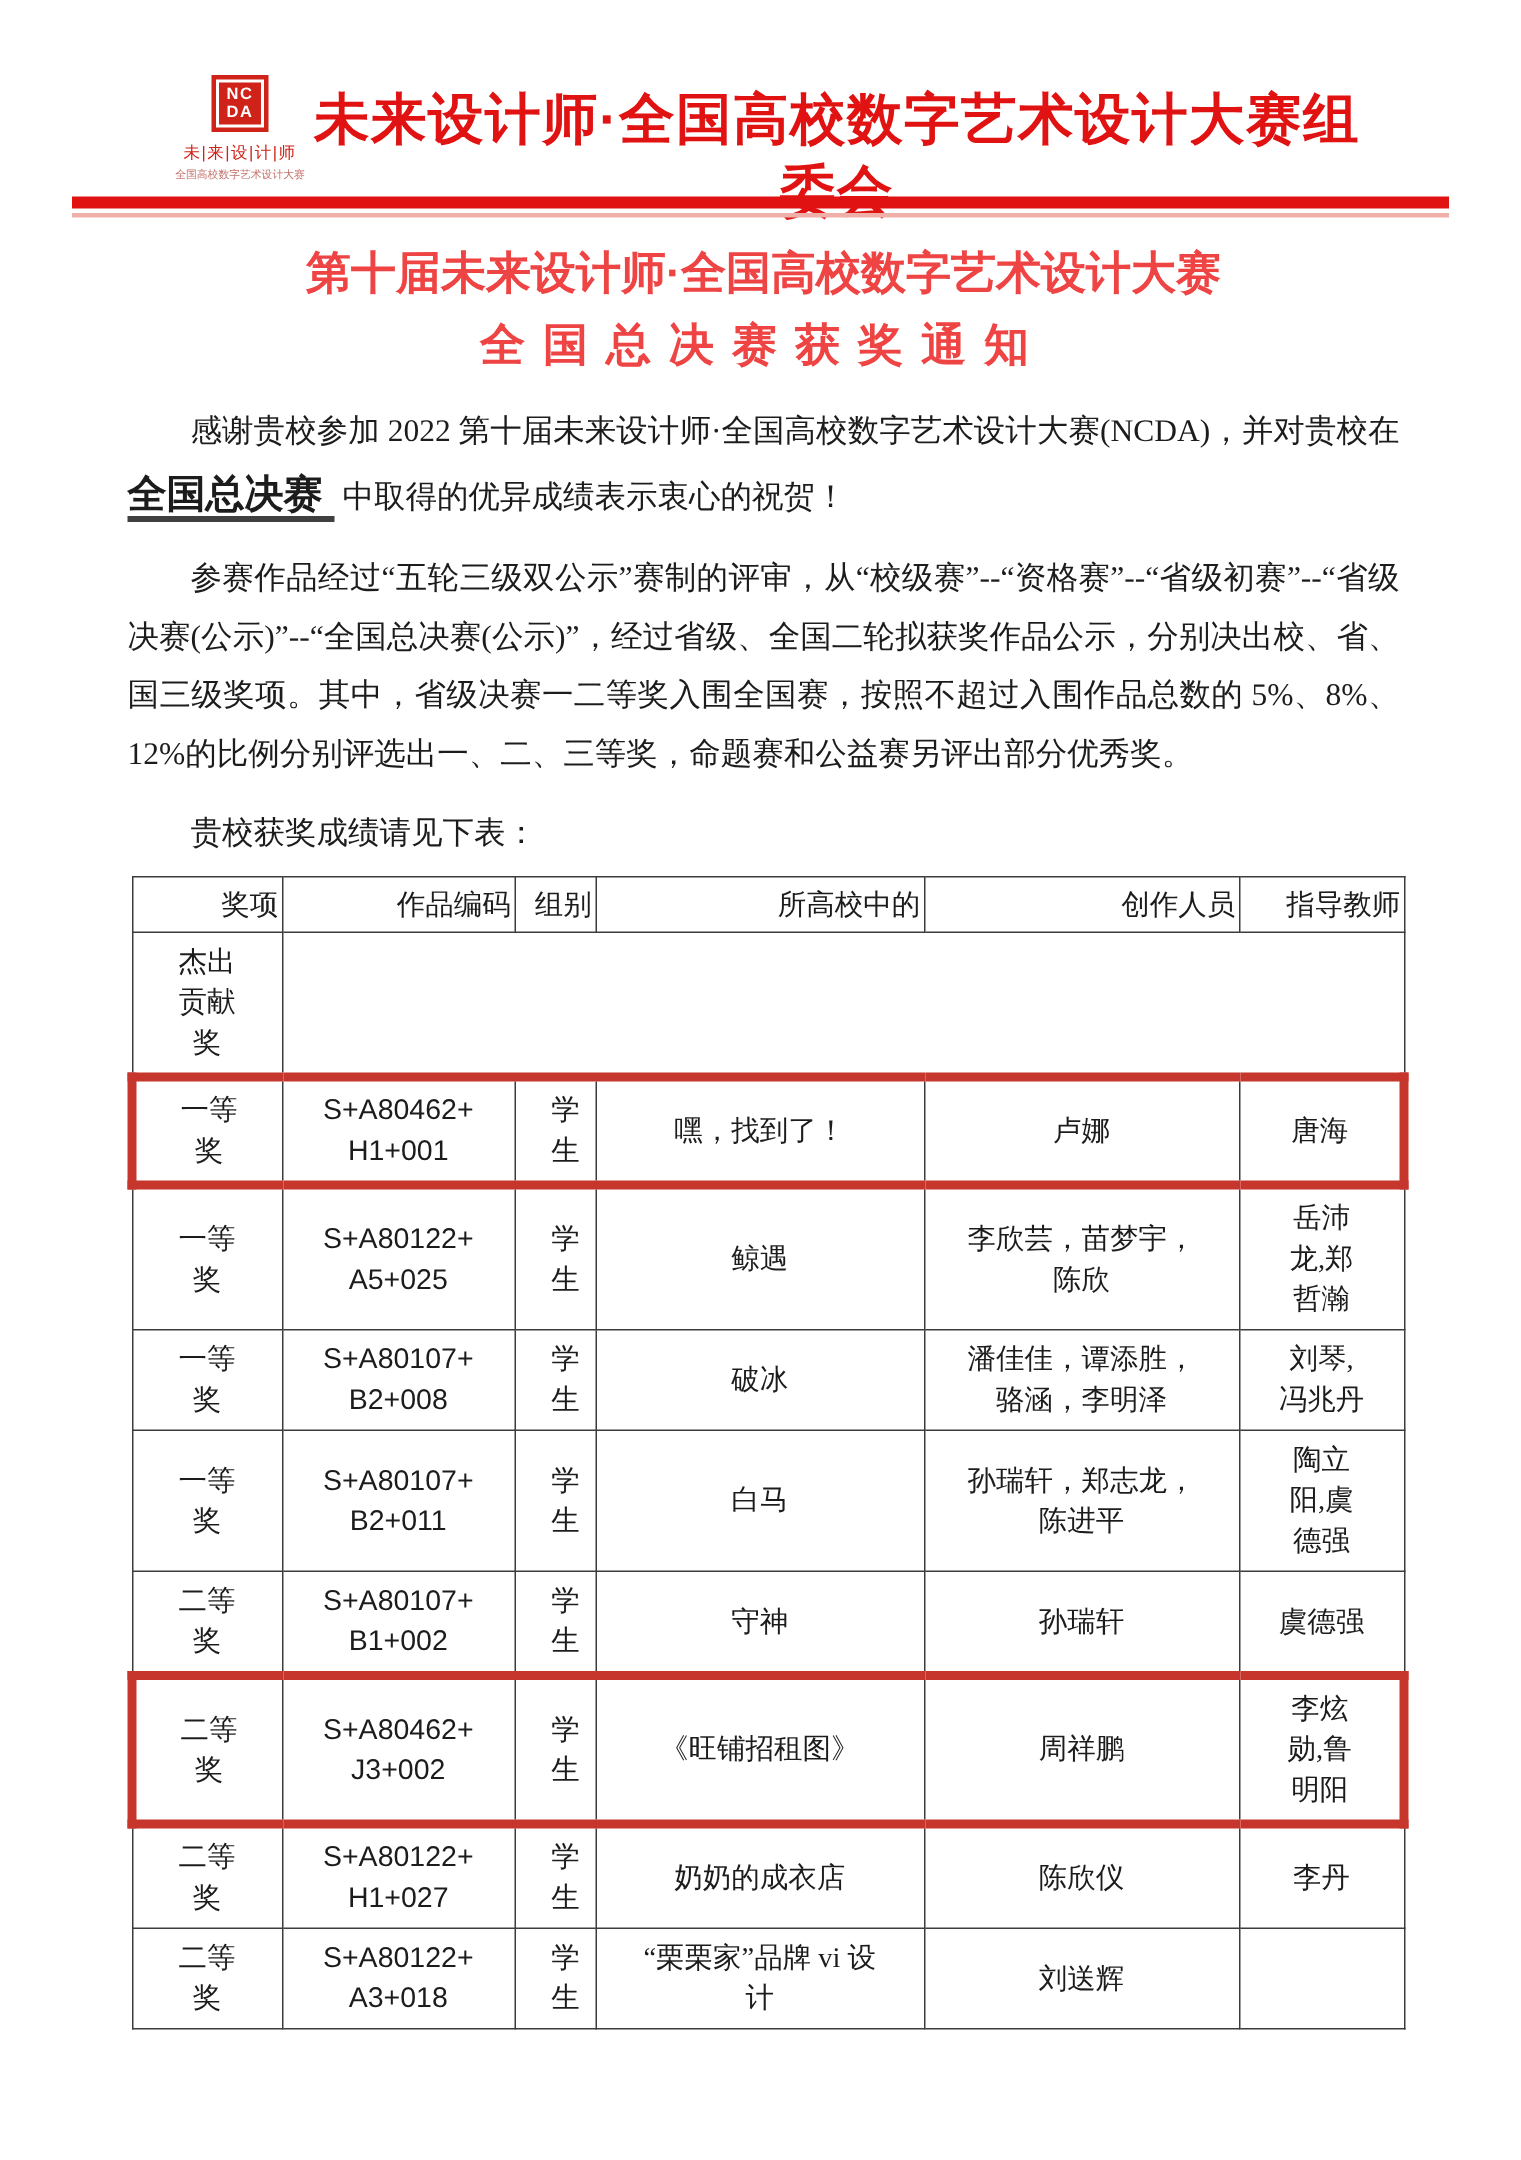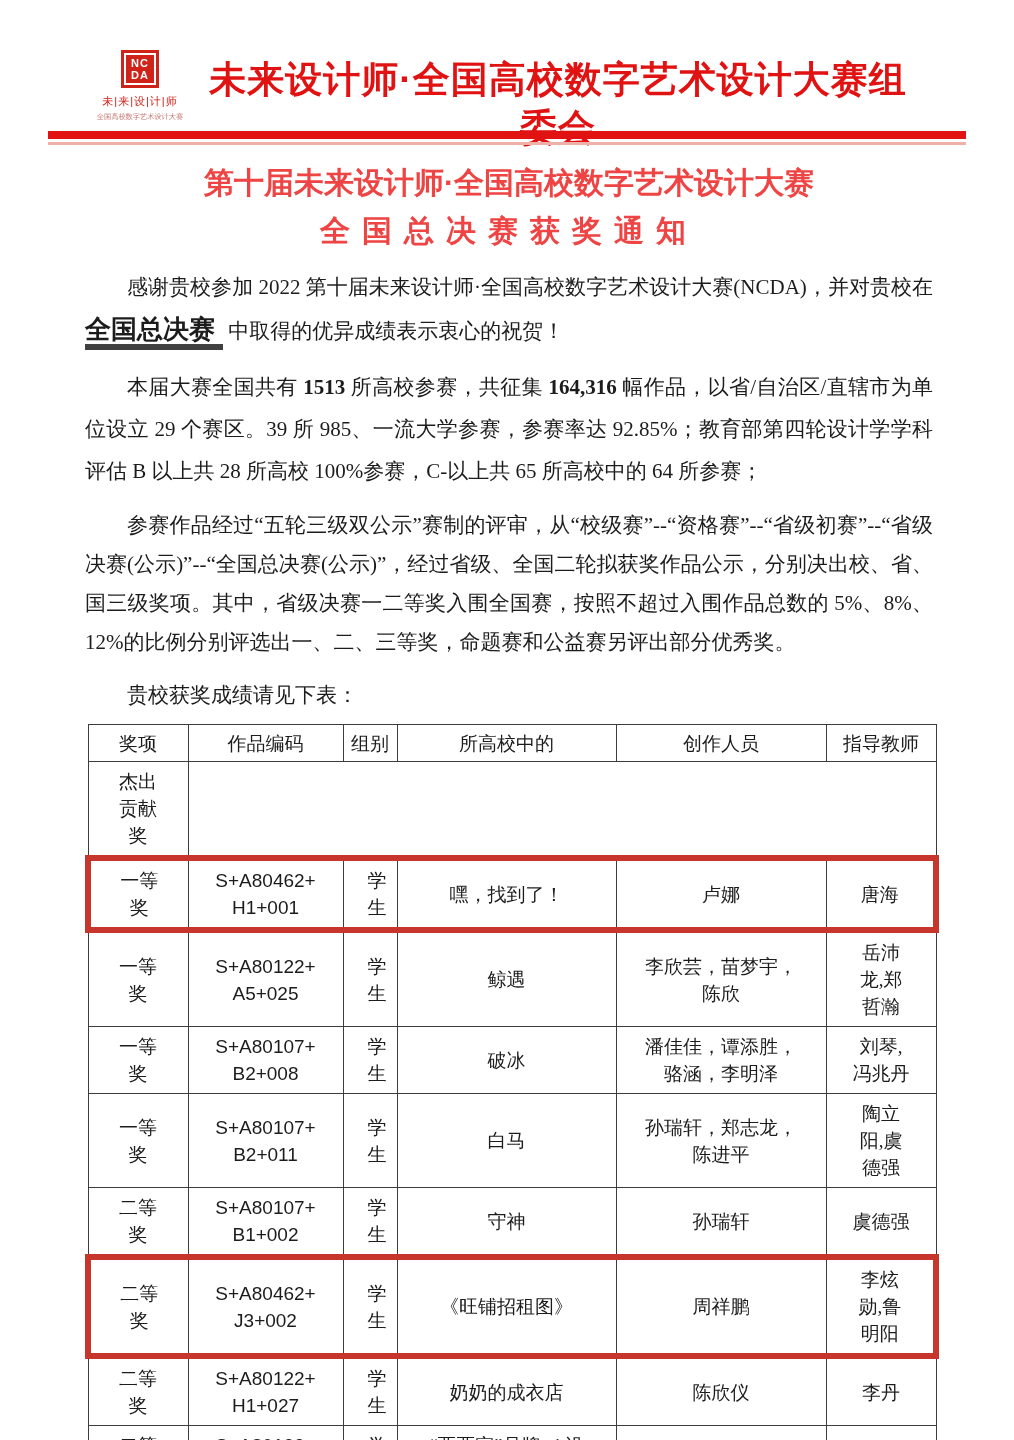--- a/index.html
+++ b/index.html
@@ -6,21 +6,21 @@
     --accent:#e01212; --hl:#c6362c; --logo-red:#cf2219;
     --rule-thin:#efb0aa; --ink:#1c1c1c;
   }
   html,body{margin:0;padding:0;background:#ffffff;}
   .page{
     position:relative; width:1014px; height:1440px; background:#fff;
     font-family:"Liberation Serif","DejaVu Serif",serif; color:var(--ink);
     overflow:hidden; box-sizing:border-box;
   }
   
-  .logo-block{position:absolute; left:78px; top:50px; width:124px; text-align:center;}
+  .logo-block{position:absolute; left:98px; top:50px; width:124px; text-align:center;}
   .logo-seal{
     width:38px; height:38px; background:var(--logo-red); margin:0 auto;
     display:flex; align-items:center; justify-content:center;
   }
   .logo-seal-inner{
     width:28px; height:28px; border:2px solid #fff; color:#fff;
     font-family:"Liberation Sans",sans-serif; font-weight:bold; font-size:11px;
     line-height:12px; display:flex; align-items:center; justify-content:center;
     letter-spacing:1px; white-space:pre-line;
   }
@@ -46,31 +46,31 @@
   .doc-title.l2{letter-spacing:12px; margin-top:6px;}
   .salutation{margin:32px 0 0 0; font-size:22px; line-height:40px;}
   .school-name{
     font-size:36px; font-weight:900; font-style:italic; letter-spacing:5px;
     font-family:"Liberation Serif","DejaVu Serif",serif;
   }
   .para{margin:14px 0 0 0; font-size:21px; line-height:42px; text-indent:2em; text-align:justify;}
   .para.tight{line-height:39px;}
   .emph-award{
     font-family:"Liberation Sans","DejaVu Sans",sans-serif;
-    font-size:26px; font-weight:bold; border-bottom:6px solid #404040; padding-right:8px;
+    font-size:26px; font-weight:bold; border-bottom:4px solid #404040; padding-right:8px;
   }
   .num-bold{font-weight:bold;}
   .table-intro{margin:14px 0 0 0; font-size:21px; line-height:38px; text-indent:2em;}
   
   table.awards{border-collapse:collapse; width:848px; margin-top:10px; table-layout:fixed;}
   table.awards th, table.awards td{
     border:1px solid #3c3c3c; font-size:19px; font-weight:normal;
     padding:6px 24px; vertical-align:middle; word-break:break-all; line-height:27px;
   }
-  table.awards thead th{height:28px; text-align:center; padding:4px 2px;margin-top:12px;}
+  table.awards thead th{height:28px; text-align:right; padding:4px 2px;margin-top:12px;}
   td.c-award, td.c-group{text-align:center;}
   td.c-code{text-align:center; font-family:"Liberation Sans","DejaVu Sans",sans-serif; font-size:18px;}
   td.c-title, td.c-creators, td.c-teachers{text-align:center;}
   tr.special td{height:26px;}
   tr.hl td{border-top:6px solid var(--hl); border-bottom:6px solid var(--hl);}
   tr.hl td:first-child{border-left:6px solid var(--hl);}
   tr.hl td:last-child{border-right:6px solid var(--hl);margin-left:43px;}
 </style>
 </head>
 <body>
@@ -94,21 +94,20 @@
   </div>
 
   <div class="content">
 
     <h2 class="doc-title l1">第十届未来设计师·全国高校数字艺术设计大赛</h2>
     <h2 class="doc-title l2">全国总决赛获奖通知</h2>
 
 
     <p class="para"><span>感谢贵校参加 2022 第十届未来设计师·全国高校数字艺术设计大赛(NCDA)，并对贵校在</span><span class="emph-award">全国总决赛</span><span> 中取得的优异成绩表示衷心的祝贺！</span></p>
 
-    <p class="para"><span>本届大赛全国共有 </span><span class="num-bold">1513</span><span> 所高校参赛，共征集 </span><span class="num-bold">164,316</span><span> 幅作品，以省/自治区/直辖市为单位设立 29 个赛区。39 所 985、一流大学参赛，参赛率达 92.85%；教育部第四轮设计学学科评估 B 以上共 28 所高校 100%参赛，C-以上共 65 所高校中的 64 所参赛；</span></p>
 
     <p class="para tight"><span>参赛作品经过“五轮三级双公示”赛制的评审，从“校级赛”--“资格赛”--“省级初赛”--“省级决赛(公示)”--“全国总决赛(公示)”，经过省级、全国二轮拟获奖作品公示，分别决出校、省、国三级奖项。其中，省级决赛一二等奖入围全国赛，按照不超过入围作品总数的 5%、8%、12%的比例分别评选出一、二、三等奖，命题赛和公益赛另评出部分优秀奖。</span></p>
 
     <p class="table-intro">贵校获奖成绩请见下表：</p>
 
     <table class="awards">
       <colgroup>
         <col style="width:100px">
           <col style="width:155px">
           <col style="width:54px">

